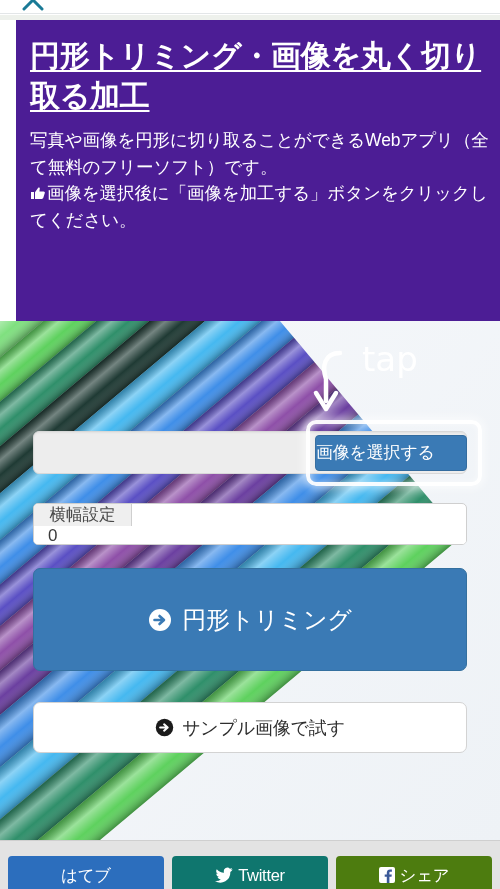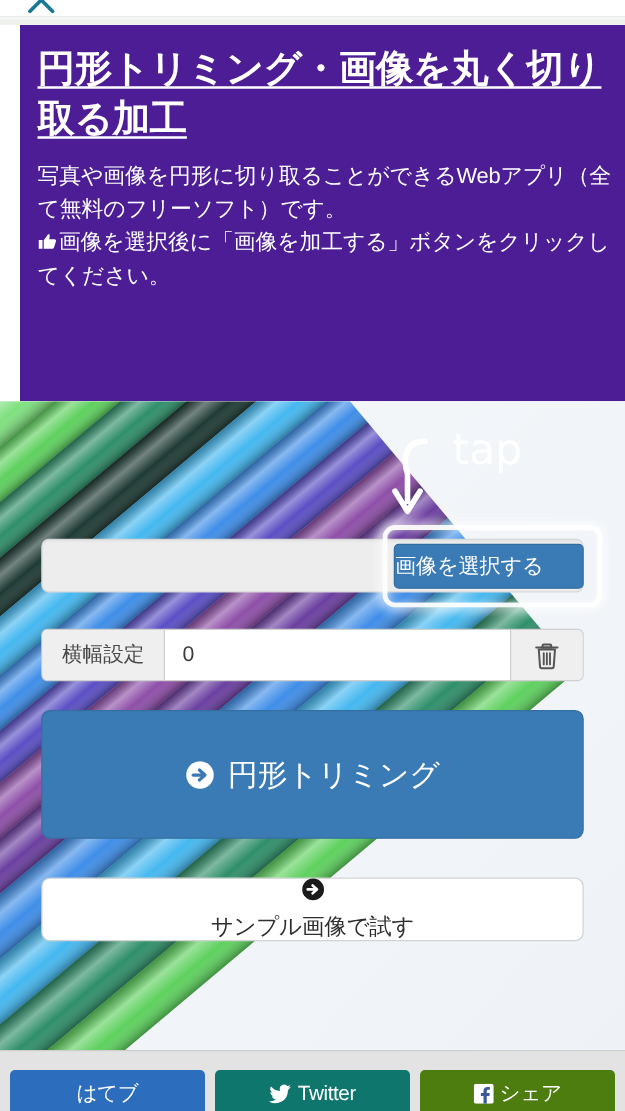--- a/index.html
+++ b/index.html
@@ -71,20 +71,21 @@
     position: absolute; left: 306px; top: 99px; width: 176px; height: 66px;
     border: 4px solid rgba(255,255,255,.95); border-radius: 10px;
     box-shadow: 0 0 8px 3px rgba(255,255,255,.55), inset 0 0 6px rgba(255,255,255,.5);
   }
   .tap-anno { position: absolute; left: 300px; top: 18px; width: 160px; height: 90px; }
 
   .width-row {
     position: absolute; left: 33px; top: 182px; width: 434px; height: 42px;
     display: flex; border: 1px solid #cfcfcf; border-radius: 5px; overflow: hidden;
     background: #fff;
+    flex-direction: column;
   }
   .width-label {
     width: 98px; background: #efefef; border-right: 1px solid #cfcfcf;
     display: flex; align-items: center; justify-content: center;
     font-size: 16.5px; color: #4a4a4a;
   }
   .width-value {
     flex: 1; display: flex; align-items: center; padding-left: 14px;
     font-size: 17px; color: #3a3a3a; background: #ffffff;
   }
@@ -96,21 +97,21 @@
   .process-btn {
     position: absolute; left: 33px; top: 247px; width: 434px; height: 103px;
     background: #3a7ab5; border: 1px solid #34709f; border-radius: 7px;
     display: flex; align-items: center; justify-content: center; gap: 10px;
     color: #ffffff; font-size: 24px; letter-spacing: -0.2px;
   }
   .sample-btn {
     position: absolute; left: 33px; top: 381px; width: 434px; height: 51px;
     background: #ffffff; border: 1px solid #d3d3d3; border-radius: 7px;
     display: flex; align-items: center; justify-content: center; gap: 8px;
-    color: #2e2e2e; font-size: 18px; letter-spacing: -0.2px; flex-direction: column;
+    color: #2e2e2e; font-size: 18px; letter-spacing: -0.2px;
   }
   .arrow-circle { display:inline-block; width: 24px; height: 24px; flex: 0 0 auto; }
   .arrow-circle.small { width: 19px; height: 19px; }
 
   
   .share-bar {
     position: absolute; left: 0; bottom: 0; width: 500px; height: 49px;
     background: #e3e3e3; border-top: 1px solid #cfcfcf;
     display: flex; align-items: center; gap: 8px; padding: 0 8px;
   }

